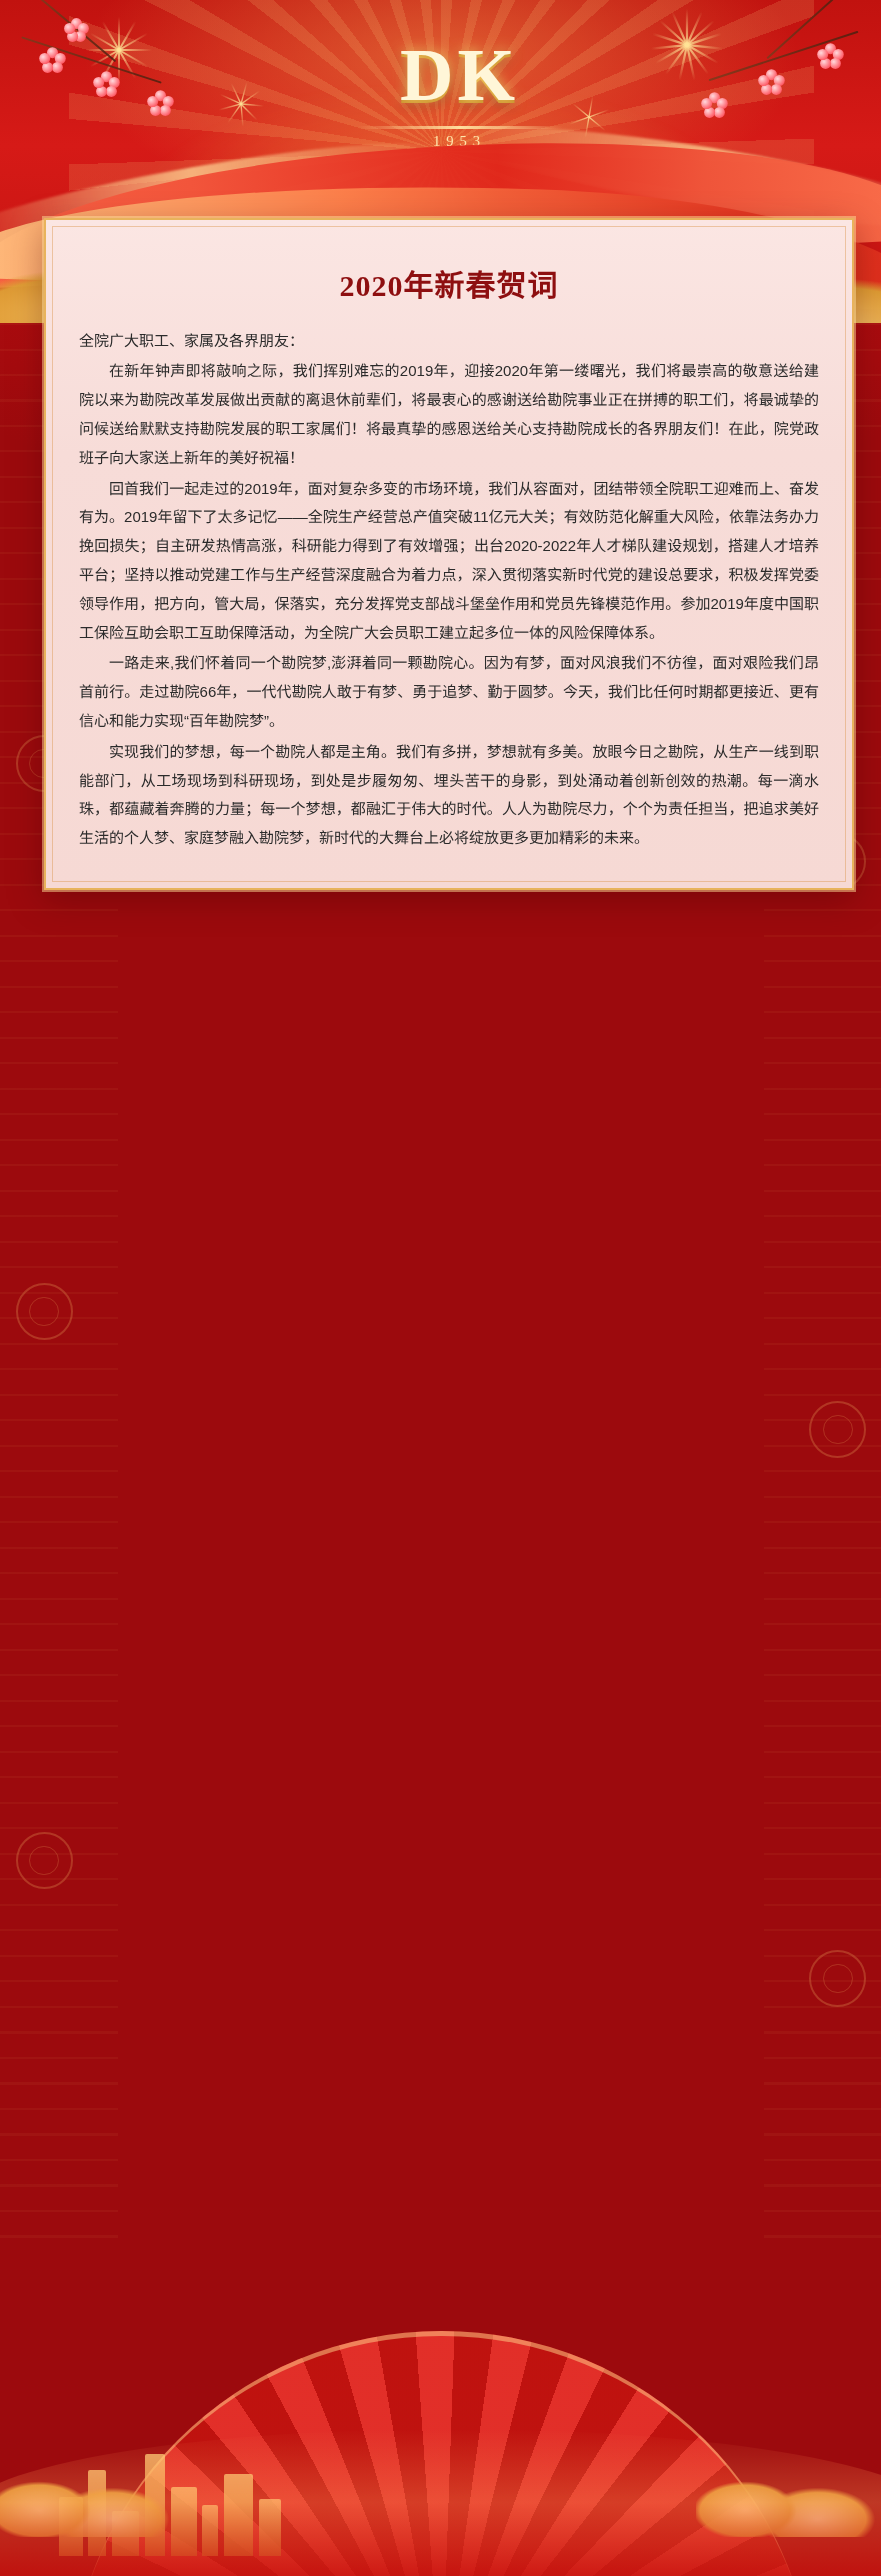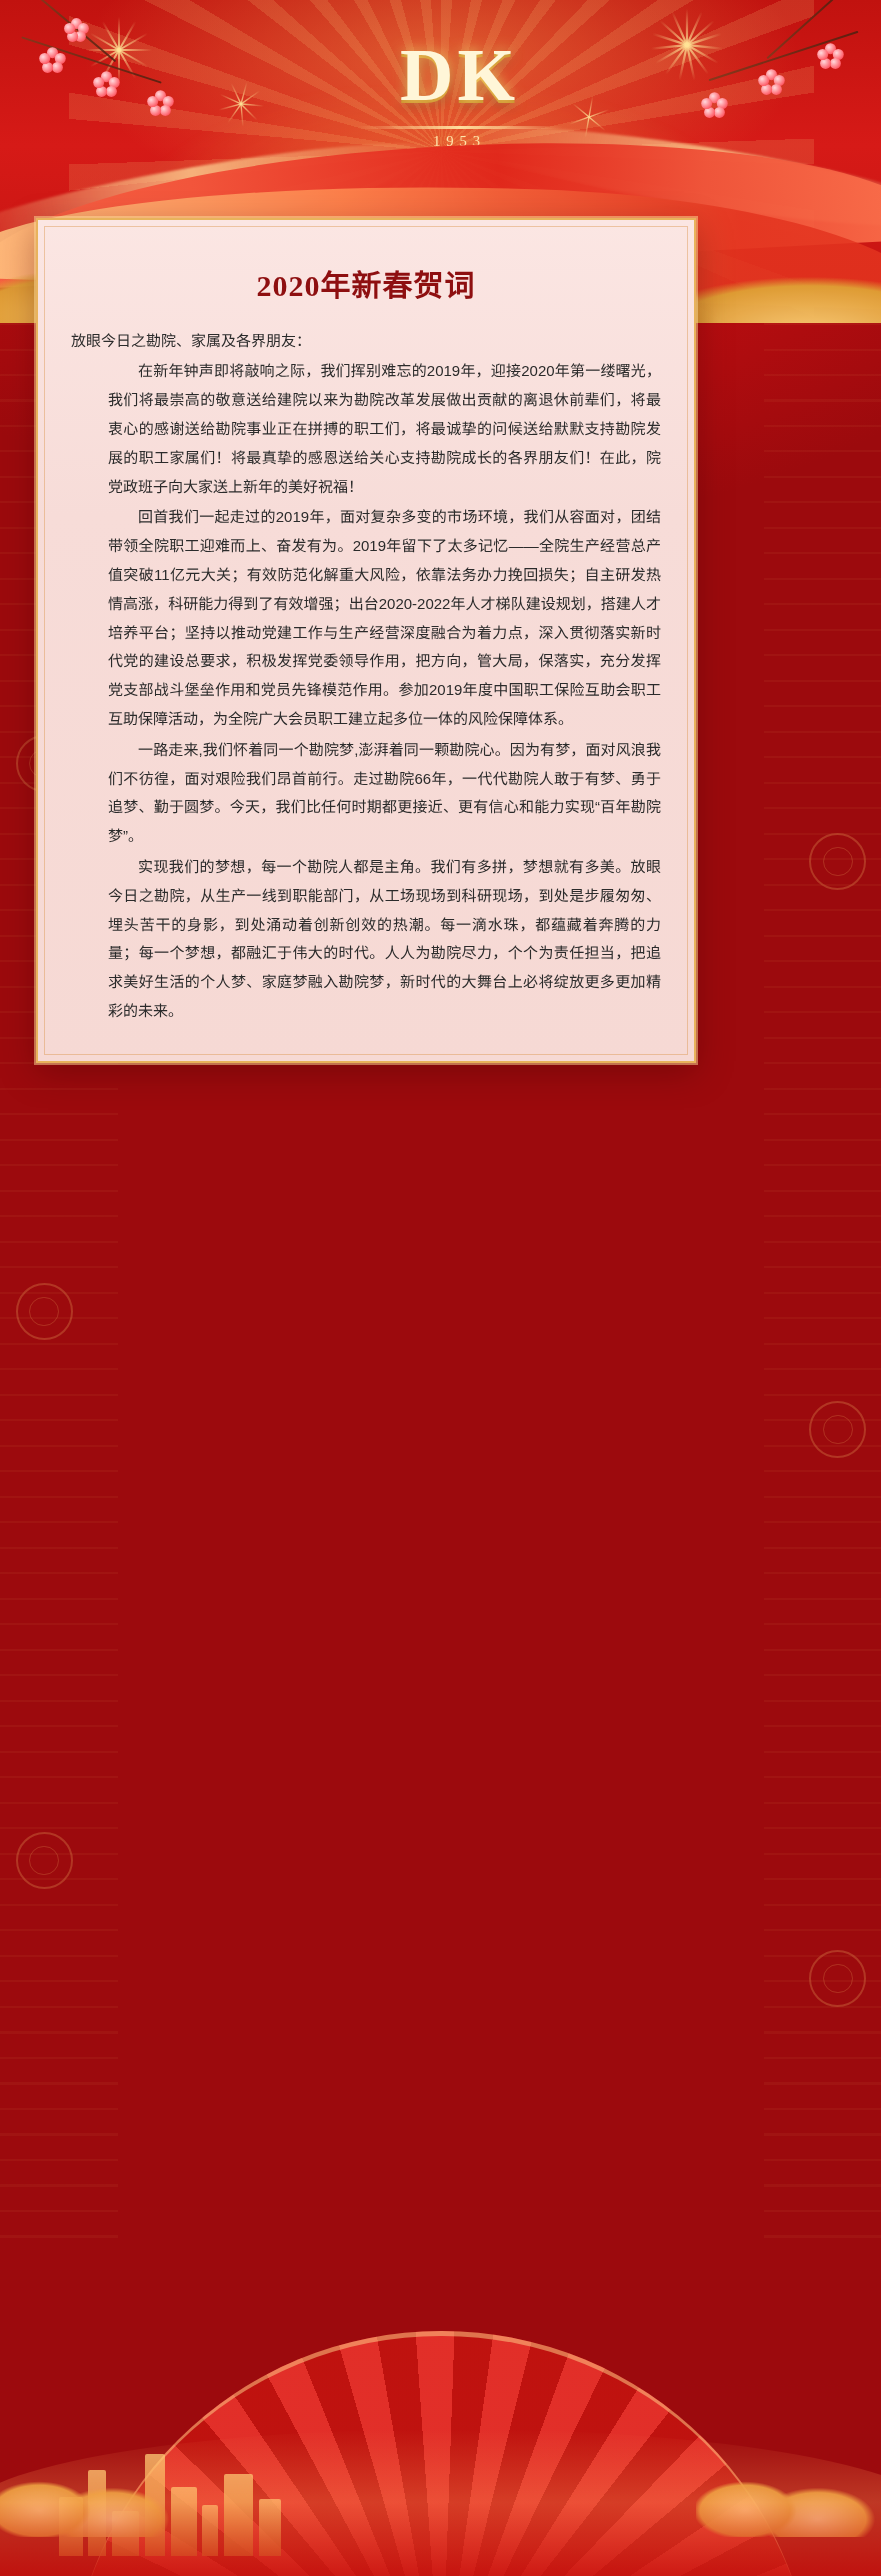--- a/index.html
+++ b/index.html
@@ -116,21 +116,21 @@
     position:absolute;width:53px;height:53px;border-radius:50%;
     border:2px solid rgba(255,205,110,.45);
   }
   .orn-circle:after{
     content:"";position:absolute;left:11.8px;top:11.8px;right:11.8px;bottom:11.8px;
     border-radius:50%;border:1px solid rgba(255,205,110,.4);
   }
 
   
   .card{
-    position:absolute;left:36px;top:218px;width:660px;
+    position:absolute;left:44px;top:218px;width:810px;
     background:linear-gradient(180deg,#fbe6e3 0%,#f7dcd8 35%,#f6d9d4 100%);
     border:2.9px solid #e8b35c;
     box-shadow:0 0 0 2px rgba(255,220,150,.5), 0 9.8px 33px rgba(60,0,0,.35);
     padding:27.4px 33px 33px 33px;
     box-sizing:border-box;
   }
   .card:before{
     content:"";position:absolute;left:5.9px;top:5.9px;right:5.9px;bottom:5.9px;
     border:1px solid rgba(220,150,80,.45);pointer-events:none;
   }
@@ -143,21 +143,21 @@
   }
   .doc-body p{
     margin:0 0 2px 0;
     font-size:15px;
     line-height:1.92;
     color:#2b2b2b;
     text-align:justify;
     text-justify:inter-ideograph;
     font-family:"Liberation Sans","DejaVu Sans",sans-serif;
   }
-  .doc-body p.indent{text-indent:2em;margin-left:37px;}
+  .doc-body p.indent{text-indent:2em;}
   .doc-body p.salutation{text-indent:0;}
 
   
   .bottom-band{
     position:absolute;left:0;bottom:0;width:882px;height:294px;overflow:hidden;
   }
   .fan{
     position:absolute;left:50%;bottom:-127px;width:745px;height:372px;margin-left:-372px;
     background:repeating-conic-gradient(from 200deg at 50% 100%,
       #e8322b 0deg 6deg, #c2130f 6deg 12deg);
@@ -329,21 +329,21 @@
   </div>
   <div class="side-orn right">
     <div class="orn-circle" style="right:15.7px;top:510px;"></div>
     <div class="orn-circle" style="right:15.7px;top:1078px;"></div>
     <div class="orn-circle" style="right:15.7px;top:1627px;"></div>
   </div>
 
   <div class="card">
     <div class="doc-title">2020年新春贺词</div>
     <div class="doc-body">
-      <p class="salutation">放眼今日之勘院、家属及各界朋友：</p>
+      <p class="salutation">全院广大职工、家属及各界朋友：</p>
       <p class="indent">在新年钟声即将敲响之际，我们挥别难忘的2019年，迎接2020年第一缕曙光，我们将最崇高的敬意送给建院以来为勘院改革发展做出贡献的离退休前辈们，将最衷心的感谢送给勘院事业正在拼搏的职工们，将最诚挚的问候送给默默支持勘院发展的职工家属们！将最真挚的感恩送给关心支持勘院成长的各界朋友们！在此，院党政班子向大家送上新年的美好祝福！</p>
       <p class="indent">回首我们一起走过的2019年，面对复杂多变的市场环境，我们从容面对，团结带领全院职工迎难而上、奋发有为。2019年留下了太多记忆——全院生产经营总产值突破11亿元大关；有效防范化解重大风险，依靠法务办力挽回损失；自主研发热情高涨，科研能力得到了有效增强；出台2020-2022年人才梯队建设规划，搭建人才培养平台；坚持以推动党建工作与生产经营深度融合为着力点，深入贯彻落实新时代党的建设总要求，积极发挥党委领导作用，把方向，管大局，保落实，充分发挥党支部战斗堡垒作用和党员先锋模范作用。参加2019年度中国职工保险互助会职工互助保障活动，为全院广大会员职工建立起多位一体的风险保障体系。</p>
       <p class="indent">一路走来,我们怀着同一个勘院梦,澎湃着同一颗勘院心。因为有梦，面对风浪我们不彷徨，面对艰险我们昂首前行。走过勘院66年，一代代勘院人敢于有梦、勇于追梦、勤于圆梦。今天，我们比任何时期都更接近、更有信心和能力实现“百年勘院梦”。</p>
       <p class="indent">实现我们的梦想，每一个勘院人都是主角。我们有多拼，梦想就有多美。放眼今日之勘院，从生产一线到职能部门，从工场现场到科研现场，到处是步履匆匆、埋头苦干的身影，到处涌动着创新创效的热潮。每一滴水珠，都蕴藏着奔腾的力量；每一个梦想，都融汇于伟大的时代。人人为勘院尽力，个个为责任担当，把追求美好生活的个人梦、家庭梦融入勘院梦，新时代的大舞台上必将绽放更多更加精彩的未来。</p>
     </div>
   </div>
 
   <div class="bottom-band">
     <div class="fan"></div>
     <div class="fan-edge"></div>

